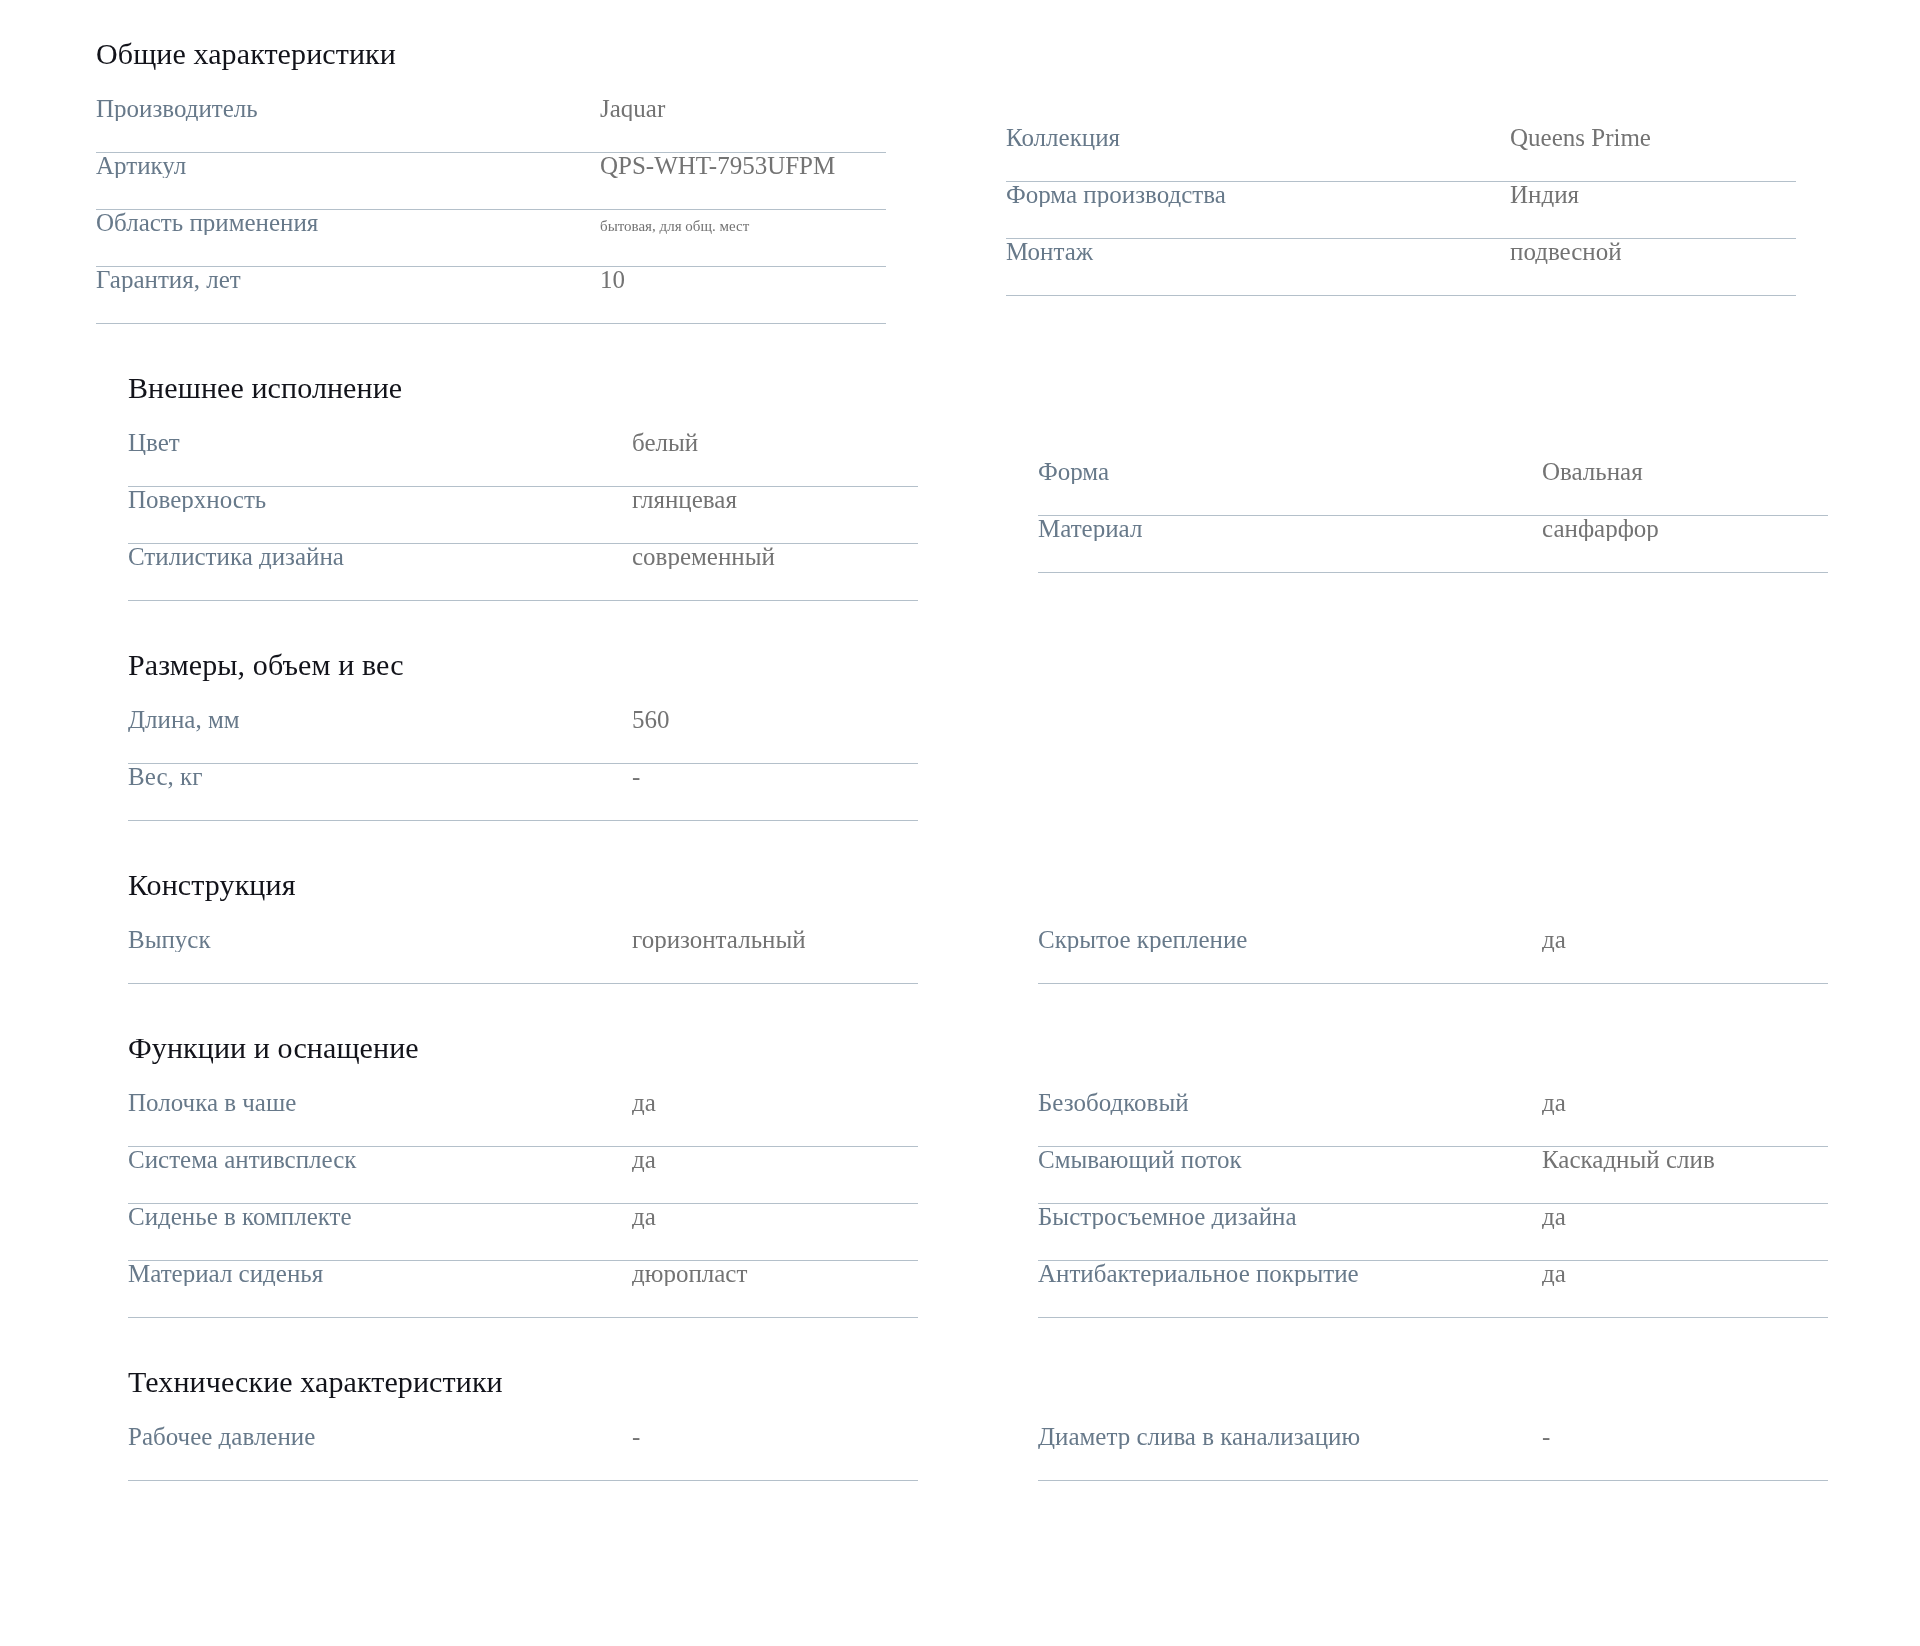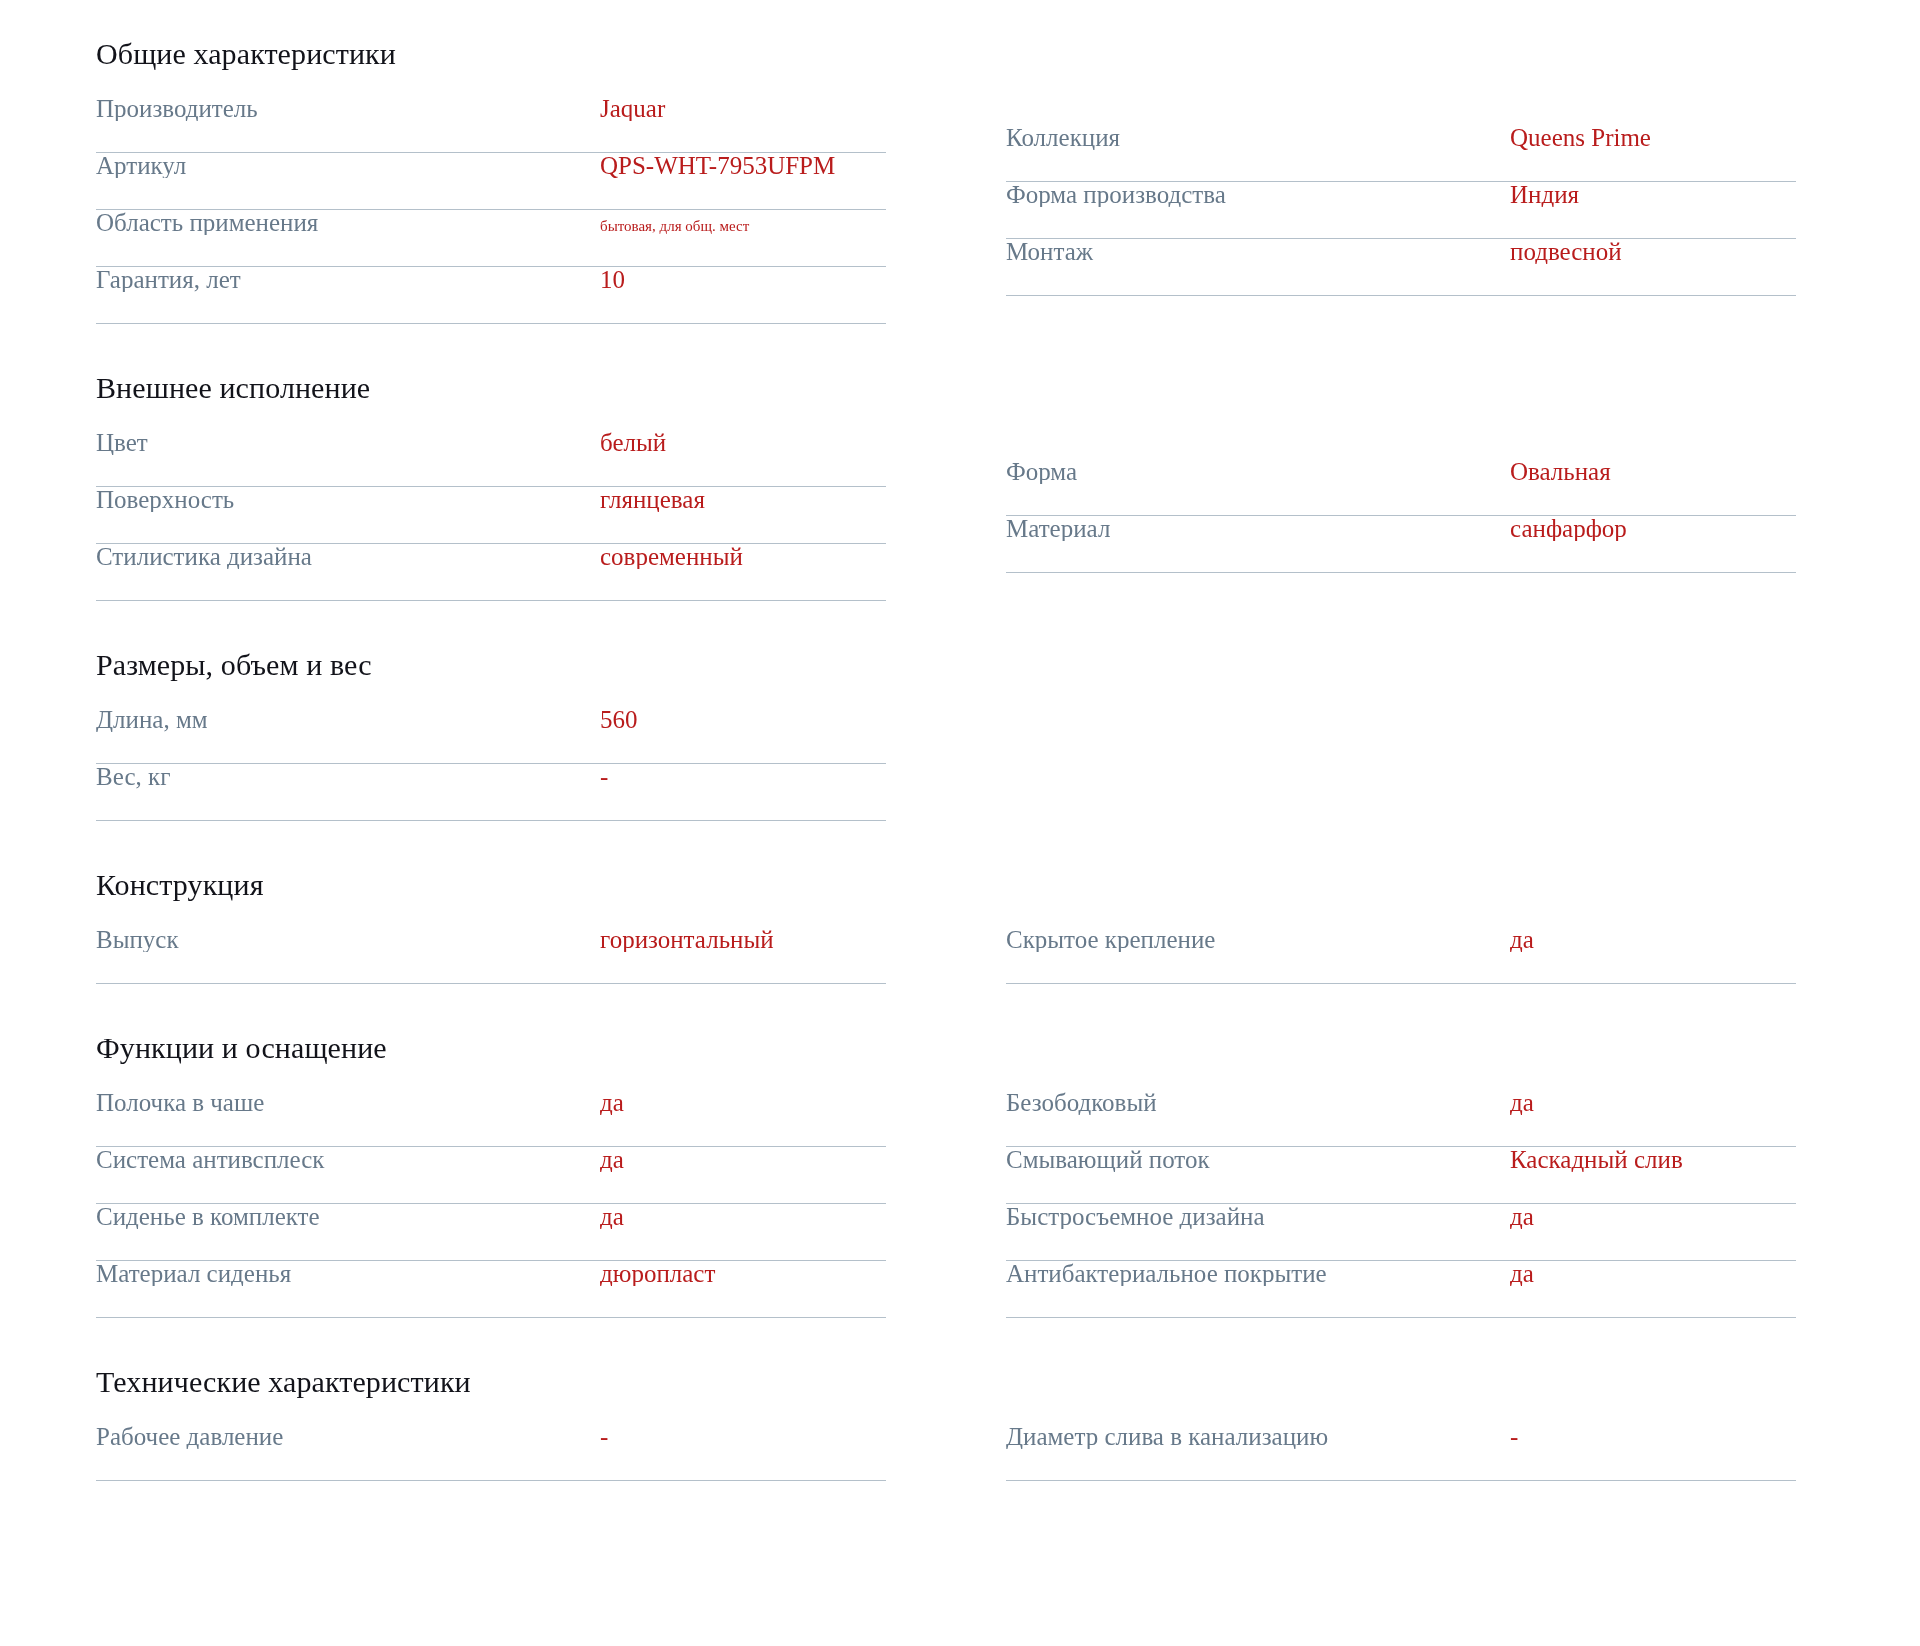--- a/index.html
+++ b/index.html
@@ -27,21 +27,21 @@
   .section-title {
     font-family: "Liberation Serif", "DejaVu Serif", serif;
     font-weight: normal;
     font-size: 30px;
     line-height: 1.2;
     color: #12131a;
     margin: 0 0 24px 0;
     letter-spacing: 0.1px;
   }
   .section-gap-1 { margin-top: 0px; }
-  .section-gap   { margin-top: 46px; }
+  .section-gap   { margin-top: 46px; margin-left: 32px; }
 
   .cols {
     display: flex;
     flex-direction: row;
     gap: 120px;
     align-items: center;
   }
   .col {
     flex: 0 0 790px;
     width: 790px;
@@ -60,21 +60,21 @@
     font-size: 25px;
     line-height: 1;
     color: #67798a;
     white-space: nowrap;
     overflow: hidden;
   }
   .row .value {
     flex: 1 1 auto;
     font-size: 25px;
     line-height: 1;
-    color: #b91c1c;
+    color: #737373;
     white-space: nowrap;
     overflow: hidden;
   }
   .row .value.small {
     font-size: 15px;
   }
 </style>
 </head>
 <body>
 

